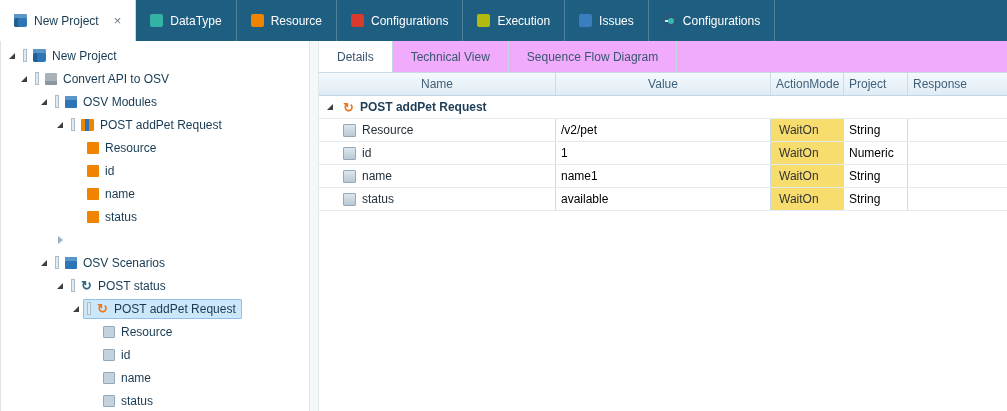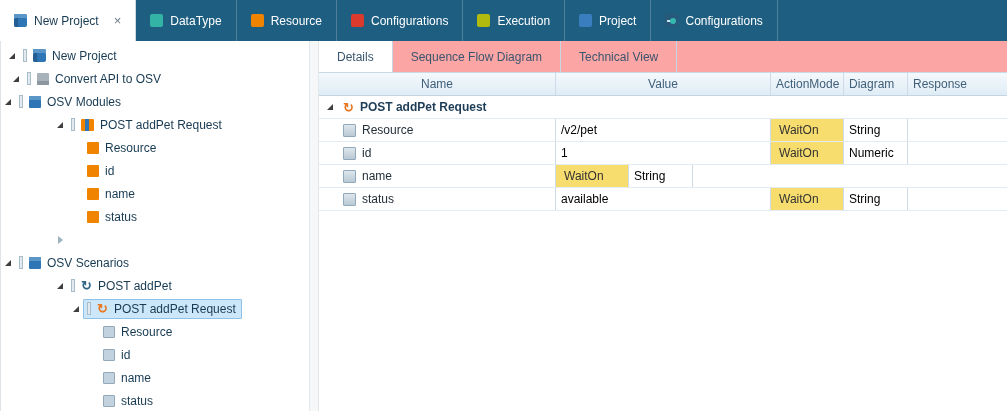--- a/index.html
+++ b/index.html
@@ -25,21 +25,21 @@
   .tic-config::after  { content:""; position:absolute; right:2px; top:4px; width:6px; height:6px; border-radius:50%; background:#35b8b0; }
   .closex { margin-left:8px; color:#6b7a87; font-size:13px; line-height:1; cursor:pointer; }
   .closex::before { content:"×"; }
 
   
   .content { flex:1; display:flex; min-height:0; border-left:1px solid #dfe4e8; }
 
   
   .tree { width:308px; flex:none; background:#fff; padding-top:3px; color:#173a52; overflow:hidden; }
   .trow { height:23px; display:flex; align-items:center; }
-  .l0{padding-left:4px}.l1{padding-left:8px}.l2{}
+  .l0{padding-left:4px}.l1{padding-left:16px}.l2{padding-left:36px}
   .l3{padding-left:52px}.l4{padding-left:68px}.l5{padding-left:84px}
   .exp { width:14px; height:14px; flex:none; display:flex; align-items:center; justify-content:center; }
   .exp.open::before { content:""; width:0; height:0; border-bottom:6px solid #3f3f3f; border-left:6px solid transparent; }
   .exp.closed::before { content:""; width:0; height:0; border-top:4px solid transparent; border-bottom:4px solid transparent; border-left:5px solid #9ab2c2; }
   .exp.none { visibility:hidden; }
   .hl { display:flex; align-items:center; gap:6px; padding:2px 5px 2px 3px; border:1px solid transparent; border-radius:1px; }
   .trow.selected .hl { background:#cde7fa; border-color:#8fc0e8; }
   .bar { width:4px; height:13px; background:#e2eaef; border:1px solid #a9bcc9; flex:none; }
   .sq  { width:12px; height:12px; flex:none; border-radius:1px; }
   .sq.orange   { background:#f08300; }
@@ -52,21 +52,21 @@
   .refresh.orange { color:#e87722; }
   .refresh.dark   { color:#2f6587; }
   .refresh::before { content:"\21BB"; }
   .lbl { white-space:nowrap; }
 
   
   .split { width:10px; flex:none; background:#f5f7f9; border-left:1px solid #e2e7ea; border-right:1px solid #e2e7ea; }
 
   
   .right { flex:1; display:flex; flex-direction:column; min-width:0; background:#fff; }
-  .subtabs { height:31px; flex:none; background:#fca5a5; display:flex; align-items:stretch; }
+  .subtabs { height:31px; flex:none; background:#f0abfc; display:flex; align-items:stretch; }
   .subtab { display:flex; align-items:center; padding:0 18px; color:#3a566e;
             border-right:1px solid #c6d7e4; white-space:nowrap; cursor:default; }
   .subtab.active { background:#ffffff; }
 
   .grid { flex:1; display:flex; flex-direction:column; min-height:0; border-top:1px solid #c9d9e6; }
   .grow { display:flex; height:23px; flex:none; border-bottom:1px solid #e2ebf2; align-items:stretch; }
   .ghead { background:linear-gradient(#f4f9fc,#dfecf5); border-bottom:1px solid #c3d5e2; color:#40607a; }
   .cell { display:flex; align-items:center; border-right:1px solid #ccdbe7; padding:0 5px; overflow:hidden; white-space:nowrap; }
   .c-name  { width:237px; flex:none; }
   .c-value { width:215px; flex:none; }
@@ -105,21 +105,21 @@
     <div class="mtab">
       <span class="tic tic-tcdesign"></span>
       <span>Configurations</span>
     </div>
     <div class="mtab">
       <span class="tic tic-exec"></span>
       <span>Execution</span>
     </div>
     <div class="mtab">
       <span class="tic tic-issues"></span>
-      <span>Project</span>
+      <span>Issues</span>
     </div>
     <div class="mtab">
       <span class="tic tic-config"></span>
       <span>Configurations</span>
     </div>
   </div>
 
   <div class="content">
 
     <div class="tree">
@@ -200,21 +200,21 @@
             <span class="sq blue"></span>
             <span class="lbl">OSV Scenarios</span>
           </span>
       </div>
 
       <div class="trow l3">
         <span class="exp open"></span>
         <span class="hl">
             <span class="bar"></span>
             <span class="refresh dark"></span>
-            <span class="lbl">POST addPet</span>
+            <span class="lbl">POST status</span>
           </span>
       </div>
 
       <div class="trow l4 selected">
         <span class="exp open"></span>
         <span class="hl">
             <span class="bar"></span>
             <span class="refresh orange"></span>
             <span class="lbl">POST addPet Request</span>
           </span>
@@ -253,34 +253,34 @@
 
     <div class="split"></div>
 
     <div class="right">
 
       <div class="subtabs">
         <div class="subtab active">
           <span>Details</span>
         </div>
         <div class="subtab">
+          <span>Technical View</span>
+        </div>
+        <div class="subtab">
           <span>Sequence Flow Diagram</span>
-        </div>
-        <div class="subtab">
-          <span>Technical View</span>
         </div>
       </div>
 
       <div class="grid">
 
         <div class="grow ghead">
           <div class="cell c-name">Name</div>
           <div class="cell c-value">Value</div>
           <div class="cell c-action">ActionMode</div>
-          <div class="cell c-dtype">Diagram</div>
+          <div class="cell c-dtype">Project</div>
           <div class="cell c-wstate">Response</div>
         </div>
 
         <div class="grouprow">
           <span class="exp open"></span>
           <span class="refresh orange"></span>
           <span>POST addPet Request</span>
         </div>
 
         <div class="grow drow">
@@ -303,20 +303,21 @@
           <div class="cell c-action yellow">WaitOn</div>
           <div class="cell c-dtype">Numeric</div>
           <div class="cell c-wstate"></div>
         </div>
 
         <div class="grow drow">
           <div class="cell c-name">
               <span class="chk"></span>
               <span>name</span>
             </div>
+          <div class="cell c-value">name1</div>
           <div class="cell c-action yellow">WaitOn</div>
           <div class="cell c-dtype">String</div>
           <div class="cell c-wstate"></div>
         </div>
 
         <div class="grow drow">
           <div class="cell c-name">
               <span class="chk"></span>
               <span>status</span>
             </div>

